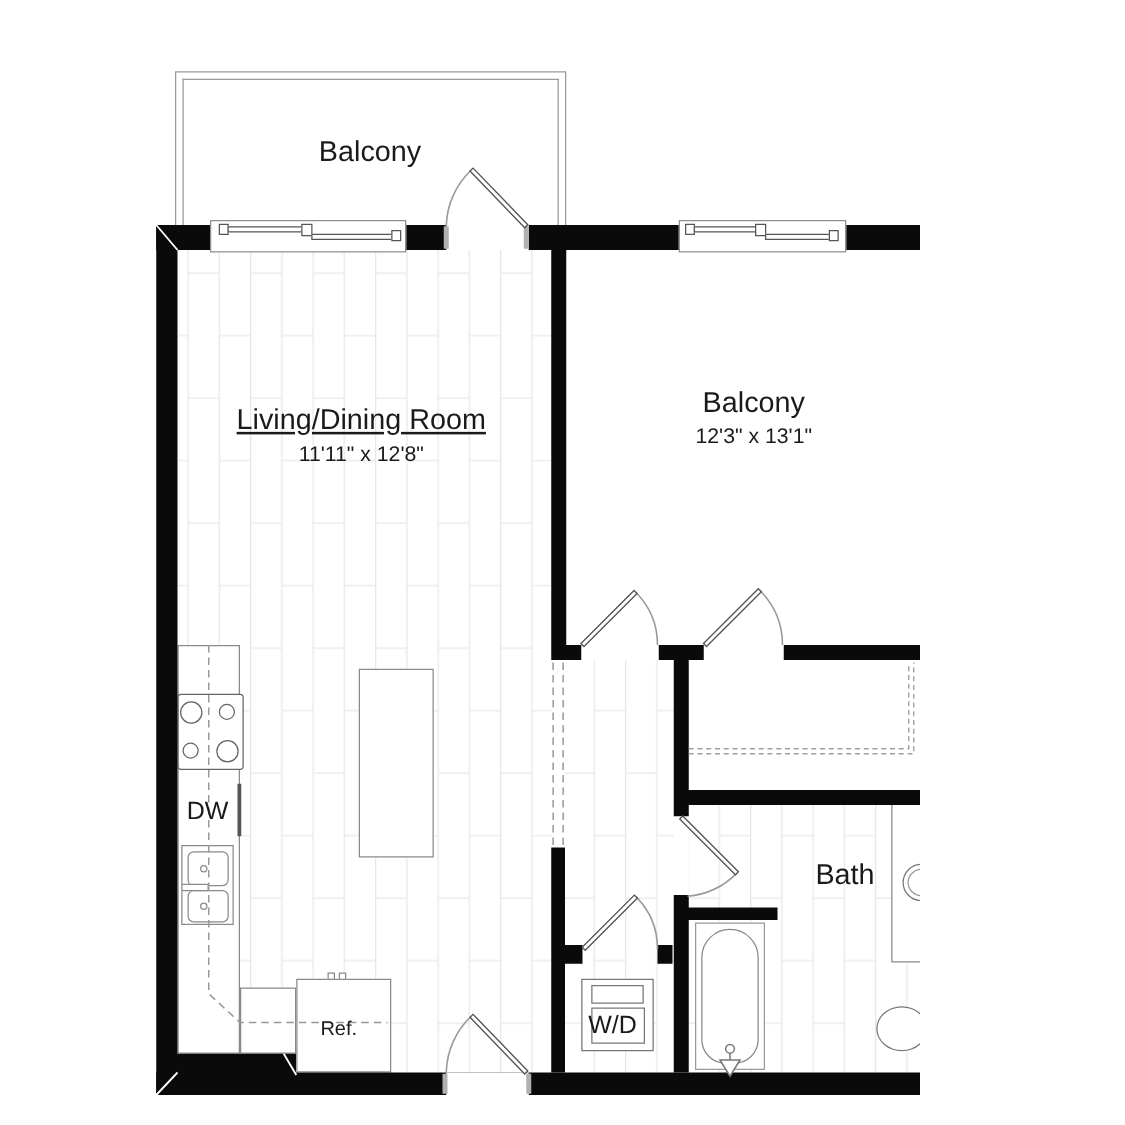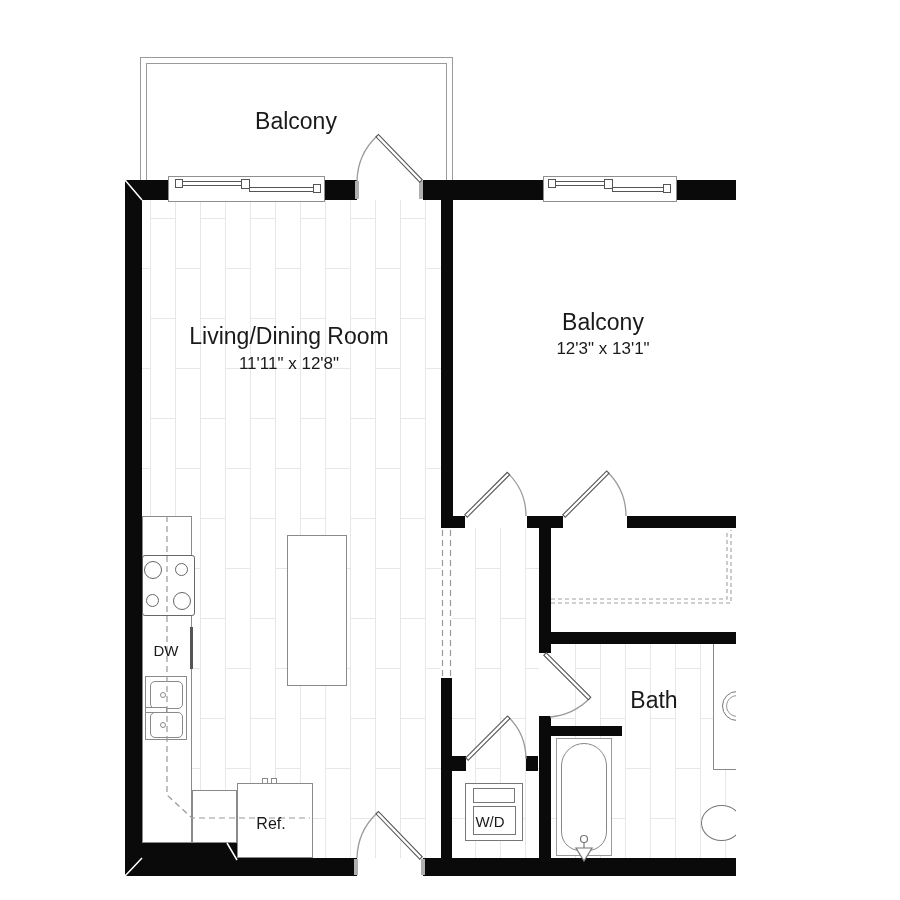--- a/index.html
+++ b/index.html
@@ -14,21 +14,21 @@
   .gap{position:absolute;background:#fff;}
   .nub{position:absolute;background:#b0b0b0;}
   .fx{position:absolute;background:#fff;border:1px solid var(--line,#8a8a8a);box-sizing:border-box;}
   .fx.nofill{background:transparent;}
   .round{border-radius:50%;}
   .balc{position:absolute;border:1px solid #9a9a9a;box-sizing:border-box;background:#fff;}
   .balc-inner{position:absolute;border:1px solid #9a9a9a;border-bottom:none;box-sizing:border-box;}
   .lbl{position:absolute;transform:translate(-50%,-50%);white-space:nowrap;color:var(--text,#1a1a1a);}
   .lbl.room{font-size:23px;}
   .lbl.dims{font-size:17px;}
-  .lbl.small{font-size:15px;}
+  .lbl.small{font-size:20px;}
   .winbox{position:absolute;background:#fff;border:1px solid #8f8f8f;box-sizing:border-box;}
   .sash{position:absolute;background:#fff;border:1px solid #555;box-sizing:border-box;}
   .cap{position:absolute;background:#fff;border:1px solid #555;box-sizing:border-box;}
   .arc{stroke:#9a9a9a;stroke-width:1.3;fill:none;}
   .leaf{fill:#fff;stroke:#555;stroke-width:1.1;}
   .dashline{stroke:#999;fill:none;stroke-width:1.2;stroke-dasharray:6 4;}
   .shelfline{stroke:#a0a0a0;fill:none;stroke-width:1.1;stroke-dasharray:4 3;}
   .miter{stroke:#fff;stroke-width:1.5;}
   .fitline{stroke:#777;stroke-width:1.2;fill:#fff;}
   .plank-line{stroke:var(--floorline,#e7e7e7);stroke-width:1;}
@@ -160,22 +160,22 @@
     <rect class="leaf" x="545" y="634.3" width="63" height="3.4" transform="rotate(45 545 636)"></rect>
 
     <circle class="fitline" cx="584" cy="821" r="3.5"></circle>
     <path class="fitline" d="M584,824.5 V830"></path>
     <polygon class="fitline" points="576,830 592,830 584,843"></polygon>
 
     <path class="miter" d="M125,162 L142,182 M775,162 L759,182 M125,858 L142,840 M775,858 L759,840 M227,825 L237,842"></path>
   </svg>
 
   <div class="lbl room" style="left:296px;top:103px;">Balcony</div>
-  <div class="lbl room" style="left:289px;top:318px;">Living/Dining Room</div>
+  <div class="lbl room" style="left:289px;top:318px;text-decoration:underline;">Living/Dining Room</div>
   <div class="lbl dims" style="left:289px;top:346px;">11'11" x 12'8"</div>
   <div class="lbl room" style="left:603px;top:304px;">Balcony</div>
   <div class="lbl dims" style="left:603px;top:331px;">12'3" x 13'1"</div>
-  <div class="lbl room" style="left:654px;top:682px;">Bath</div>
+  <div class="lbl room" style="left:676px;top:682px;">Bath</div>
   <div class="lbl small" style="left:166px;top:632px;">DW</div>
   <div class="lbl small" style="left:490px;top:803px;">W/D</div>
   <div class="lbl small" style="left:271px;top:806px;font-size:16px;">Ref.</div>
 
 </div>
 
 </body></html>

